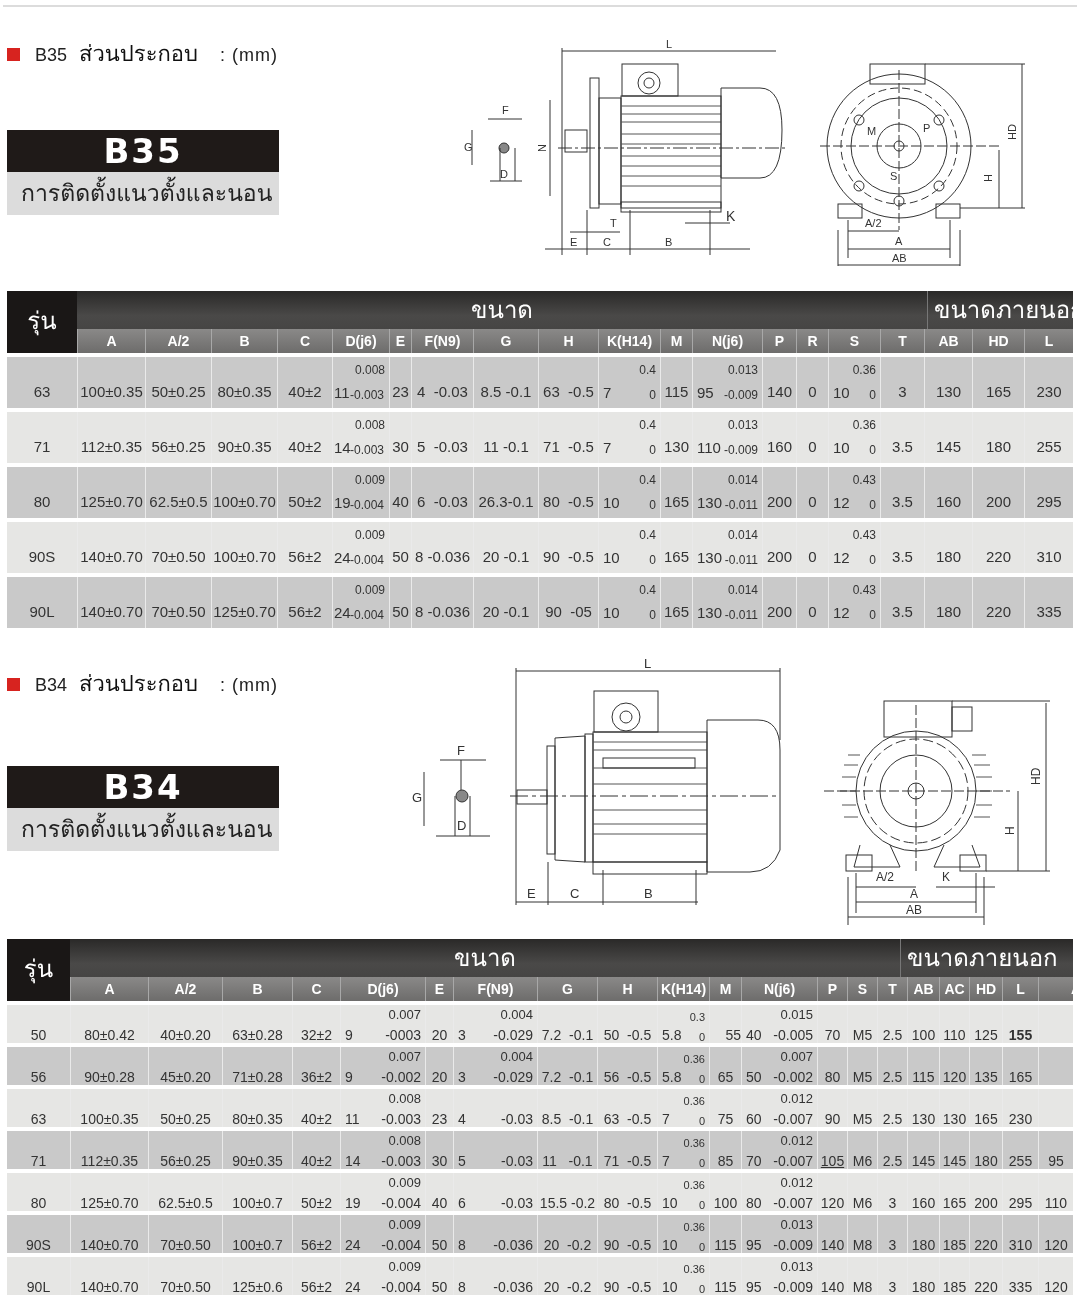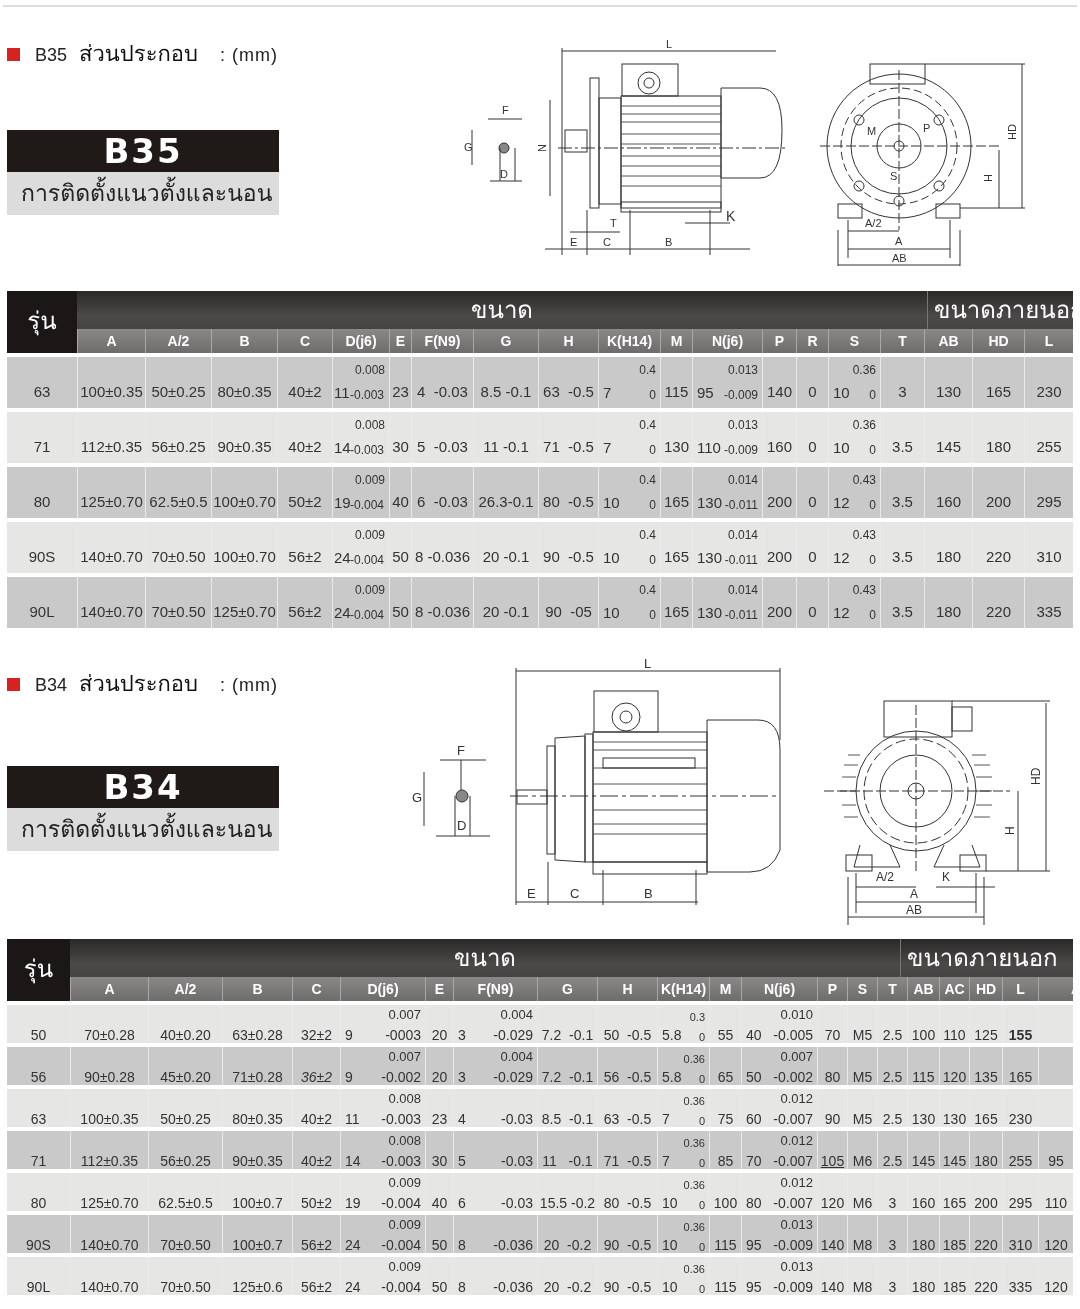--- a/index.html
+++ b/index.html
@@ -536,21 +536,21 @@
           <div style="width: 32px;">AB</div>
           <div style="width: 30px;">AC</div>
           <div style="width: 33px;">HD</div>
           <div style="width: 36px;">L</div>
           <div style="width: 35px; padding-left: 32px;">AE</div>
         </div>
     </div>
     <div id="rows34">
         <div class="row light">
           <div style="width: 63px;">50</div>
-          <div style="white-space: pre; width: 78px;">70±0.28</div>
+          <div style="white-space: pre; width: 78px;">80±0.42</div>
           <div style="white-space: pre; width: 74px;">40±0.20</div>
           <div style="white-space: pre; width: 70px;">63±0.28</div>
           <div style="white-space: pre; width: 48px;">32±2</div>
           <div class="tolcell tol" style="width: 85px;">
             <span class="base">9</span>
             <span class="up">0.007</span>
             <span class="lo">-0003</span>
           </div>
           <div style="white-space: pre; width: 28px;">20</div>
           <div class="tolcell tol" style="width: 84px;">
@@ -558,41 +558,41 @@
             <span class="up">0.004</span>
             <span class="lo">-0.029</span>
           </div>
           <div style="white-space: pre; width: 60px;">7.2  -0.1</div>
           <div style="white-space: pre; width: 60px;">50  -0.5</div>
           <div class="tolcell tol k" style="width: 52px;">
             <span class="base">5.8</span>
             <span class="up">0.3</span>
             <span class="lo">0</span>
           </div>
-          <div style="white-space: pre; width: 32px;">55</div>
+          <div style="white-space: pre; width: 32px; text-align: right;">55</div>
           <div class="tolcell tol" style="width: 76px;">
             <span class="base">40</span>
-            <span class="up">0.010</span>
+            <span class="up">0.015</span>
             <span class="lo">-0.005</span>
           </div>
           <div style="white-space: pre; width: 30px;">70</div>
           <div style="white-space: pre; width: 30px;">M5</div>
           <div style="white-space: pre; width: 30px;">2.5</div>
           <div style="white-space: pre; width: 32px;">100</div>
           <div style="white-space: pre; width: 30px;">110</div>
           <div style="white-space: pre; width: 33px;">125</div>
           <div style="white-space: pre; width: 36px; font-weight: bold;">155</div>
           <div style="white-space: pre; width: 35px;"></div>
         </div>
         <div class="row dark">
           <div style="width: 63px;">56</div>
           <div style="white-space: pre; width: 78px;">90±0.28</div>
           <div style="white-space: pre; width: 74px;">45±0.20</div>
           <div style="white-space: pre; width: 70px;">71±0.28</div>
-          <div style="white-space: pre; width: 48px; font-style: italic;">36±2</div>
+          <div style="white-space: pre; width: 48px;">36±2</div>
           <div class="tolcell tol" style="width: 85px;">
             <span class="base">9</span>
             <span class="up">0.007</span>
             <span class="lo">-0.002</span>
           </div>
           <div style="white-space: pre; width: 28px;">20</div>
           <div class="tolcell tol" style="width: 84px;">
             <span class="base">3</span>
             <span class="up">0.004</span>
             <span class="lo">-0.029</span>

